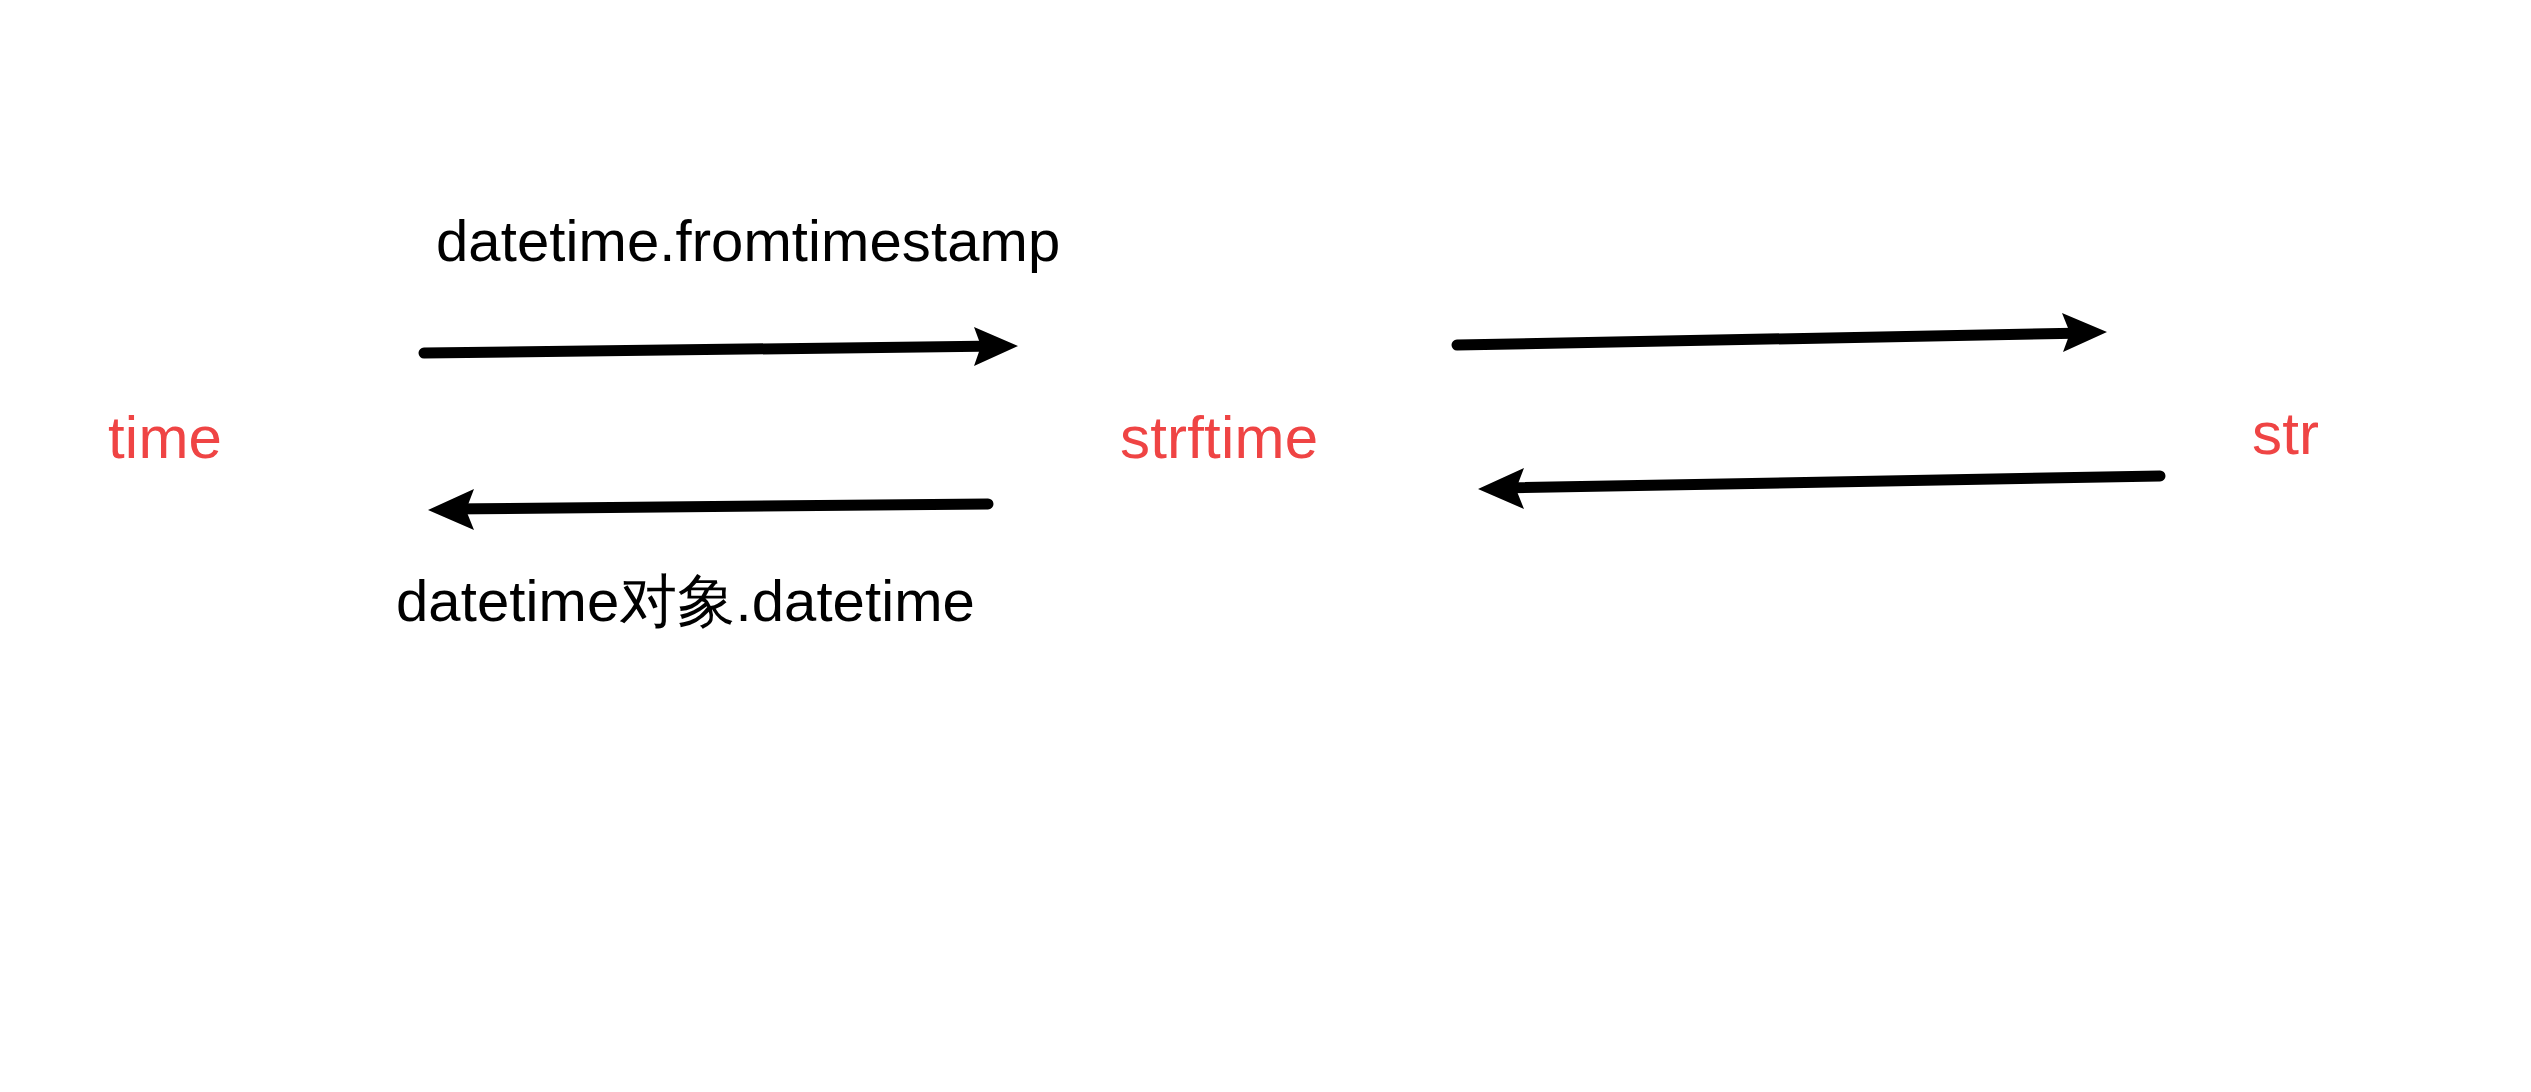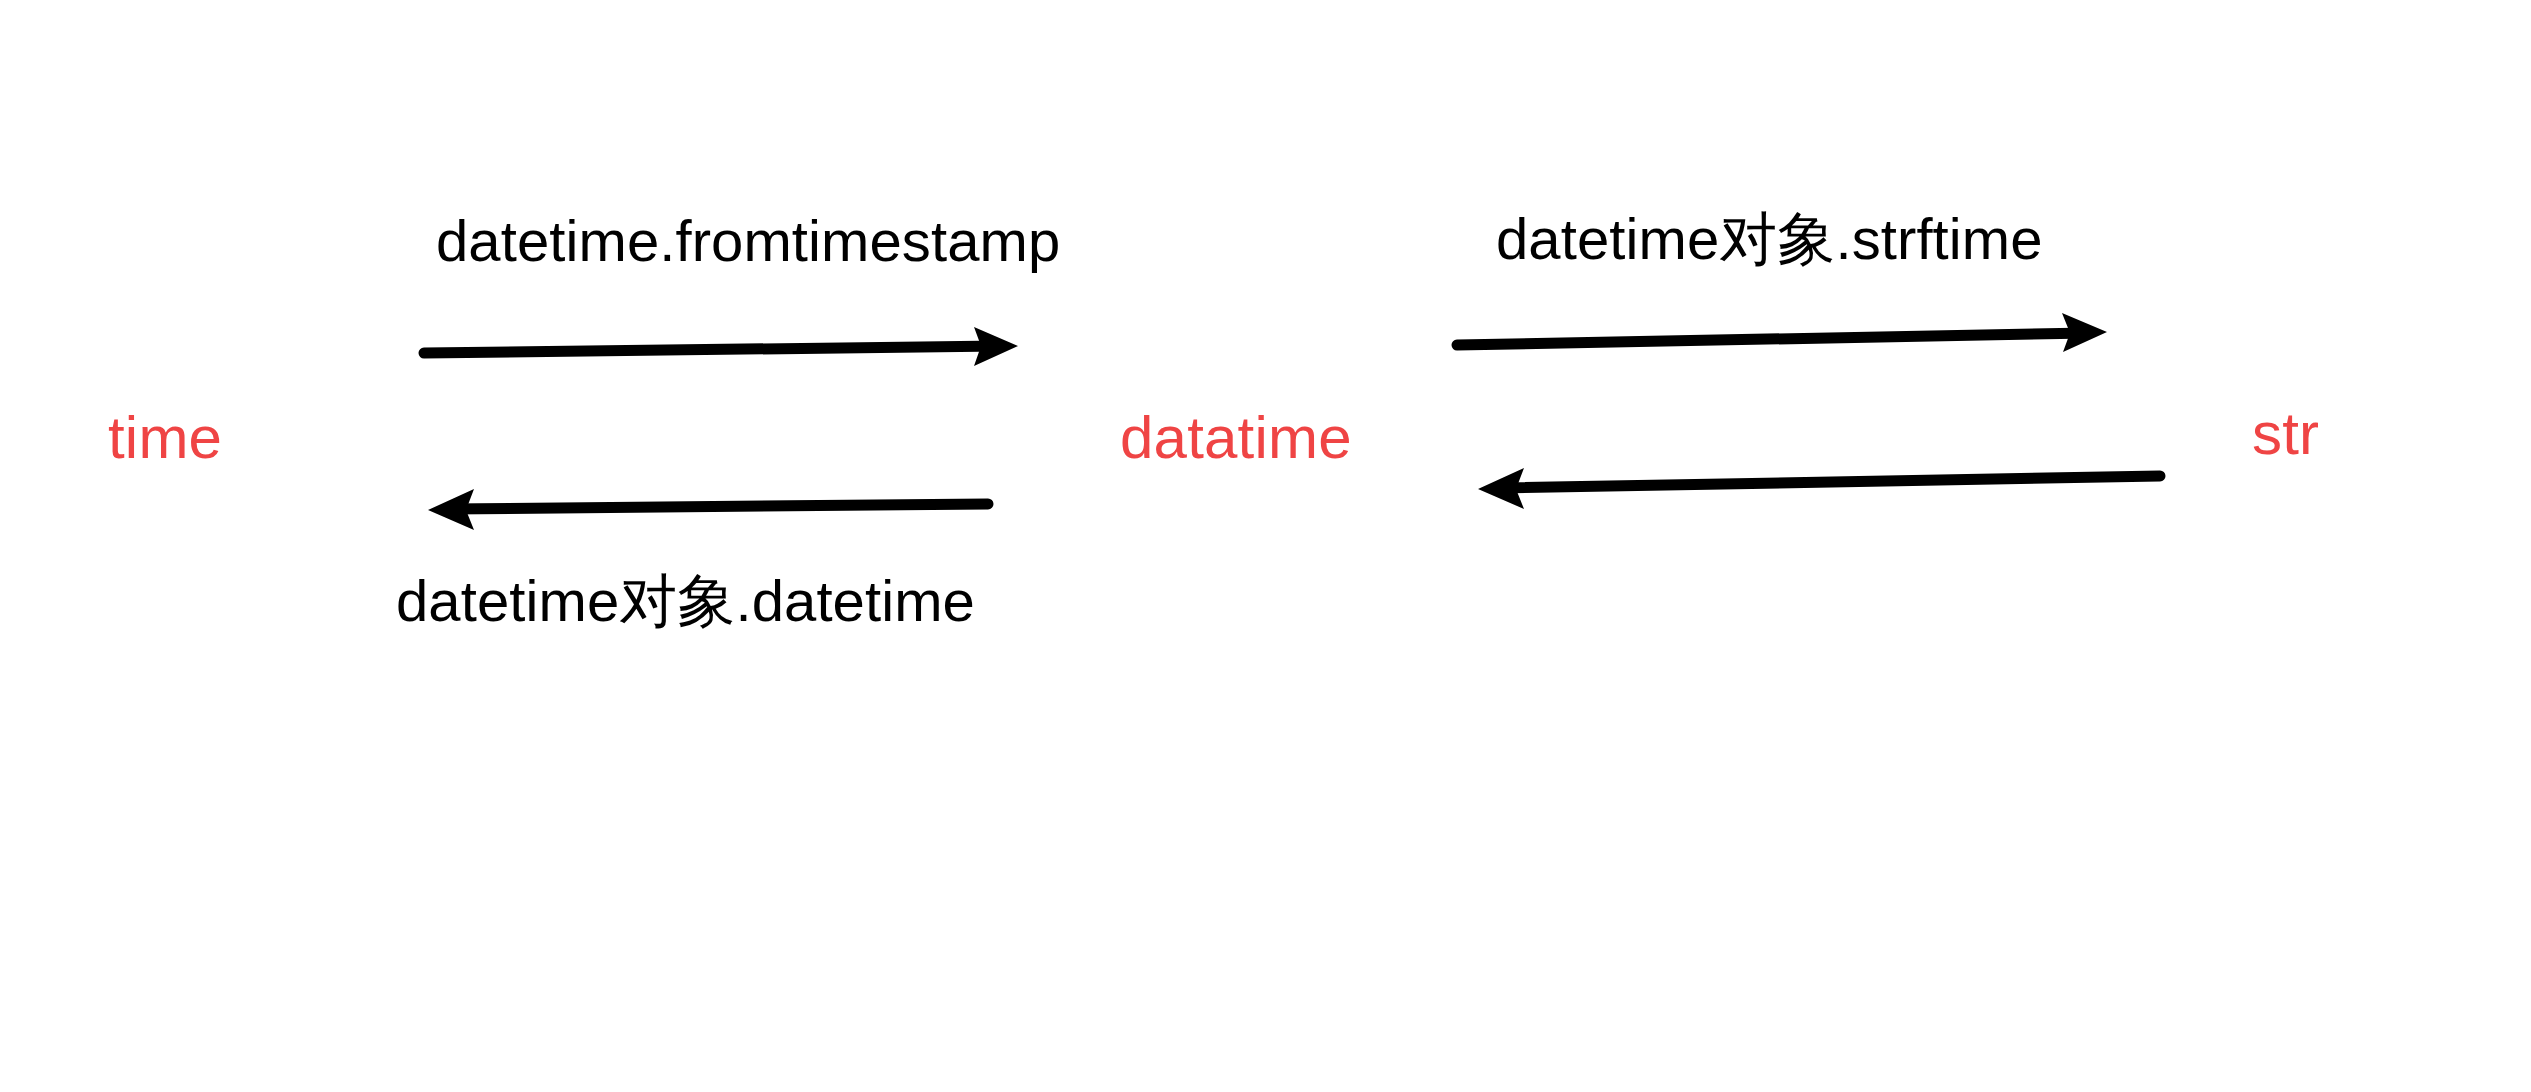--- a/index.html
+++ b/index.html
@@ -91,24 +91,23 @@
     </g>
 
     <g>
       <line class="arrow-shaft" x1="2160" y1="476" x2="1498" y2="488"></line>
       <polygon class="arrow-head" points="1478,489 1524,468 1516,489 1524,509"></polygon>
     </g>
   </svg>
 
   <div class="node-label" id="node-time">time</div>
 
-  <div class="node-label" id="node-datetime">datatime</div>
+  <div class="node-label" id="node-datetime">strftime</div>
 
   <div class="node-label" id="node-str">str</div>
 
   <div class="edge-label" id="label-fromtimestamp">datetime.fromtimestamp</div>
 
   <div class="edge-label" id="label-timestamp">datetime对象.datetime</div>
 
-  <div class="edge-label" id="label-strftime">datetime对象.strftime</div>
 
 
 </div>
 
 </body></html>

